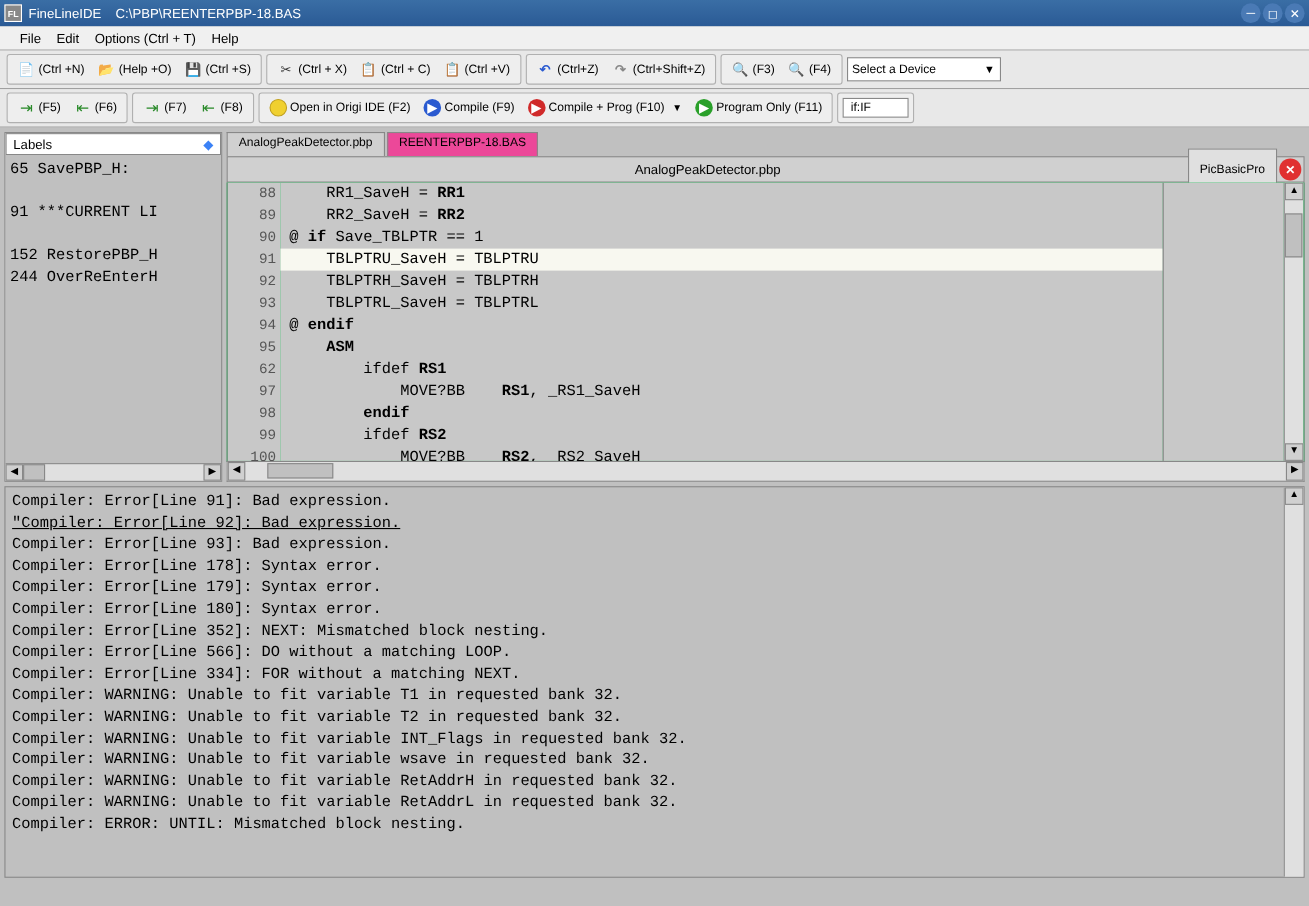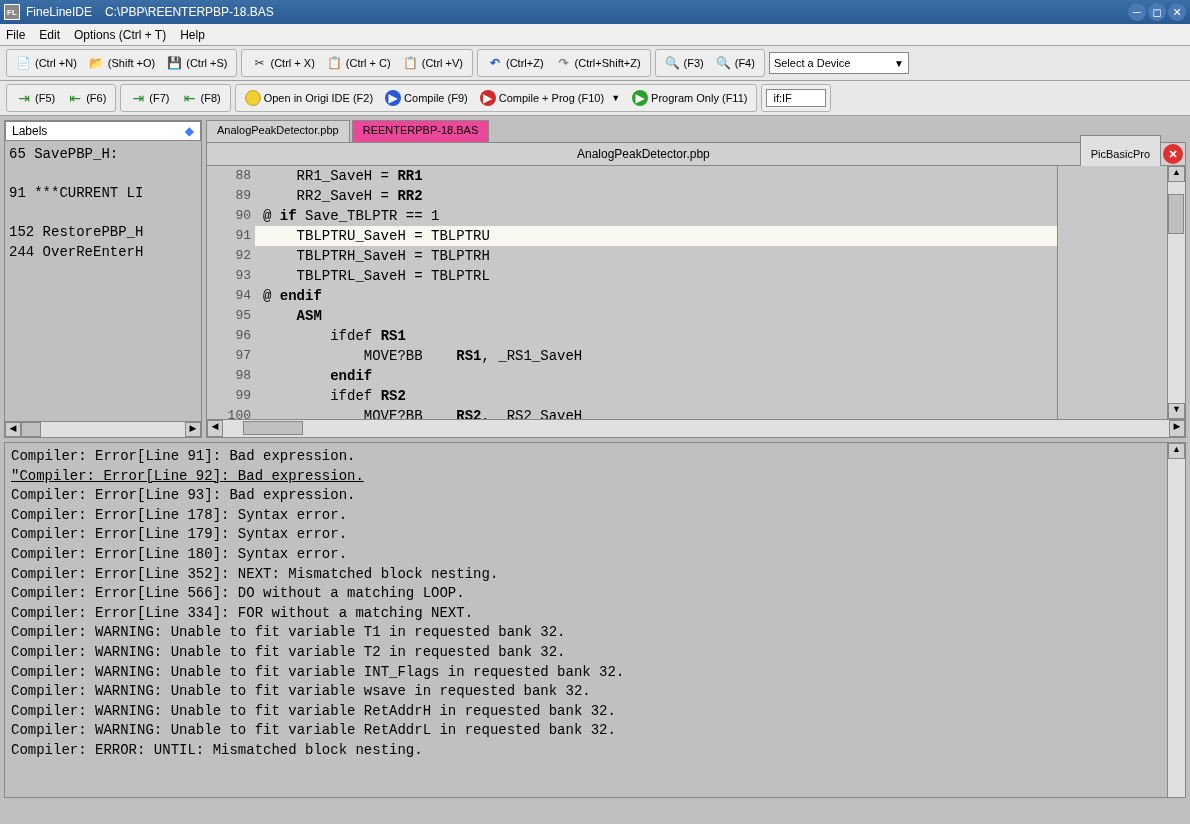--- a/index.html
+++ b/index.html
@@ -3,21 +3,21 @@
 <meta charset="utf-8">
 <style>
 * { box-sizing: border-box; margin: 0; padding: 0; }
 body { font-family: Tahoma, Arial, sans-serif; font-size: 11px; background: #c0c0c0; overflow: hidden; width: 1190px; height: 824px; }
 .titlebar { background: linear-gradient(to bottom, #3a6ea5, #2a5a95); height: 24px; display: flex; align-items: center; padding: 0 4px; color: #fff; }
 .titlebar .logo { width: 16px; height: 16px; background: #888; border: 1px solid #fff; margin-right: 6px; display: flex; align-items: center; justify-content: center; font-size: 8px; font-weight: bold; }
 .titlebar .title { font-size: 12px; }
 .titlebar .path { margin-left: 13px; font-size: 12px; }
 .titlebar .win-controls { margin-left: auto; display: flex; gap: 2px; }
 .titlebar .win-btn { width: 18px; height: 18px; background: #4a7ab5; border-radius: 50%; display: flex; align-items: center; justify-content: center; cursor: pointer; }
-.menubar { background: #f0f0f0; height: 22px; display: flex; align-items: center; padding: 0 6px; gap: 14px; border-bottom: 1px solid #a0a0a0; }
+.menubar { background: #f0f0f0; height: 22px; display: flex; align-items: center; padding: 0 18px; gap: 14px; border-bottom: 1px solid #a0a0a0; }
 .menubar span { cursor: pointer; font-size: 12px; }
 .toolbar-row { background: #e8e8e8; padding: 3px 6px; display: flex; align-items: center; gap: 4px; border-bottom: 1px solid #a0a0a0; }
 .tb-section { display: flex; align-items: center; gap: 2px; padding: 0 4px; border: 1px solid #b0b0b0; border-radius: 3px; background: #eee; height: 28px; }
 .tb-btn { display: flex; align-items: center; gap: 3px; padding: 2px 5px; cursor: pointer; font-size: 11px; }
 .icon { width: 16px; height: 16px; display: inline-flex; align-items: center; justify-content: center; font-size: 12px; }
 .icon-new { color: #888; }
 .icon-open { color: #e8a030; }
 .icon-save { color: #5a7aa5; }
 .icon-cut { color: #333; }
 .icon-copy { color: #5a7aa5; }
@@ -94,21 +94,21 @@
 </div>
 
 <div class="toolbar-row">
   <div class="tb-section">
     <div class="tb-btn">
         <span class="icon icon-new">📄</span>
         <span>(Ctrl +N)</span>
       </div>
     <div class="tb-btn">
         <span class="icon icon-open">📂</span>
-        <span>(Shift +O)</span>
+        <span>(Help +O)</span>
       </div>
     <div class="tb-btn">
         <span class="icon icon-save">💾</span>
         <span>(Ctrl +S)</span>
       </div>
   </div>
   <div class="tb-section">
     <div class="tb-btn">
         <span class="icon icon-cut">✂</span>
         <span>(Ctrl + X)</span>
@@ -228,21 +228,21 @@
     <div class="code-area">
       <div class="gutter" id="gutter">
           <div>88</div>
           <div>89</div>
           <div>90</div>
           <div>91</div>
           <div>92</div>
           <div>93</div>
           <div>94</div>
           <div>95</div>
-          <div>96</div>
+          <div>62</div>
           <div>97</div>
           <div>98</div>
           <div>99</div>
           <div>100</div>
         </div>
       <div class="code" id="code"><div class="line">    RR1_SaveH = <span class="kw">RR1</span></div><div class="line">    RR2_SaveH = <span class="kw">RR2</span></div><div class="line">@ <span class="kw">if</span> Save_TBLPTR == 1</div><div class="line hl">    TBLPTRU_SaveH = TBLPTRU</div><div class="line">    TBLPTRH_SaveH = TBLPTRH</div><div class="line">    TBLPTRL_SaveH = TBLPTRL</div><div class="line">@ <span class="kw">endif</span></div><div class="line">    <span class="kw">ASM</span></div><div class="line">        ifdef <span class="kw">RS1</span></div><div class="line">            MOVE?BB    <span class="kw">RS1</span>, _RS1_SaveH</div><div class="line">        <span class="kw">endif</span></div><div class="line">        ifdef <span class="kw">RS2</span></div><div class="line">            MOVE?BB    <span class="kw">RS2</span>,  RS2 SaveH</div></div>
       <div class="right-margin"></div>
       <div class="vscroll">
         <div class="up">▲</div>
         <div class="track">

